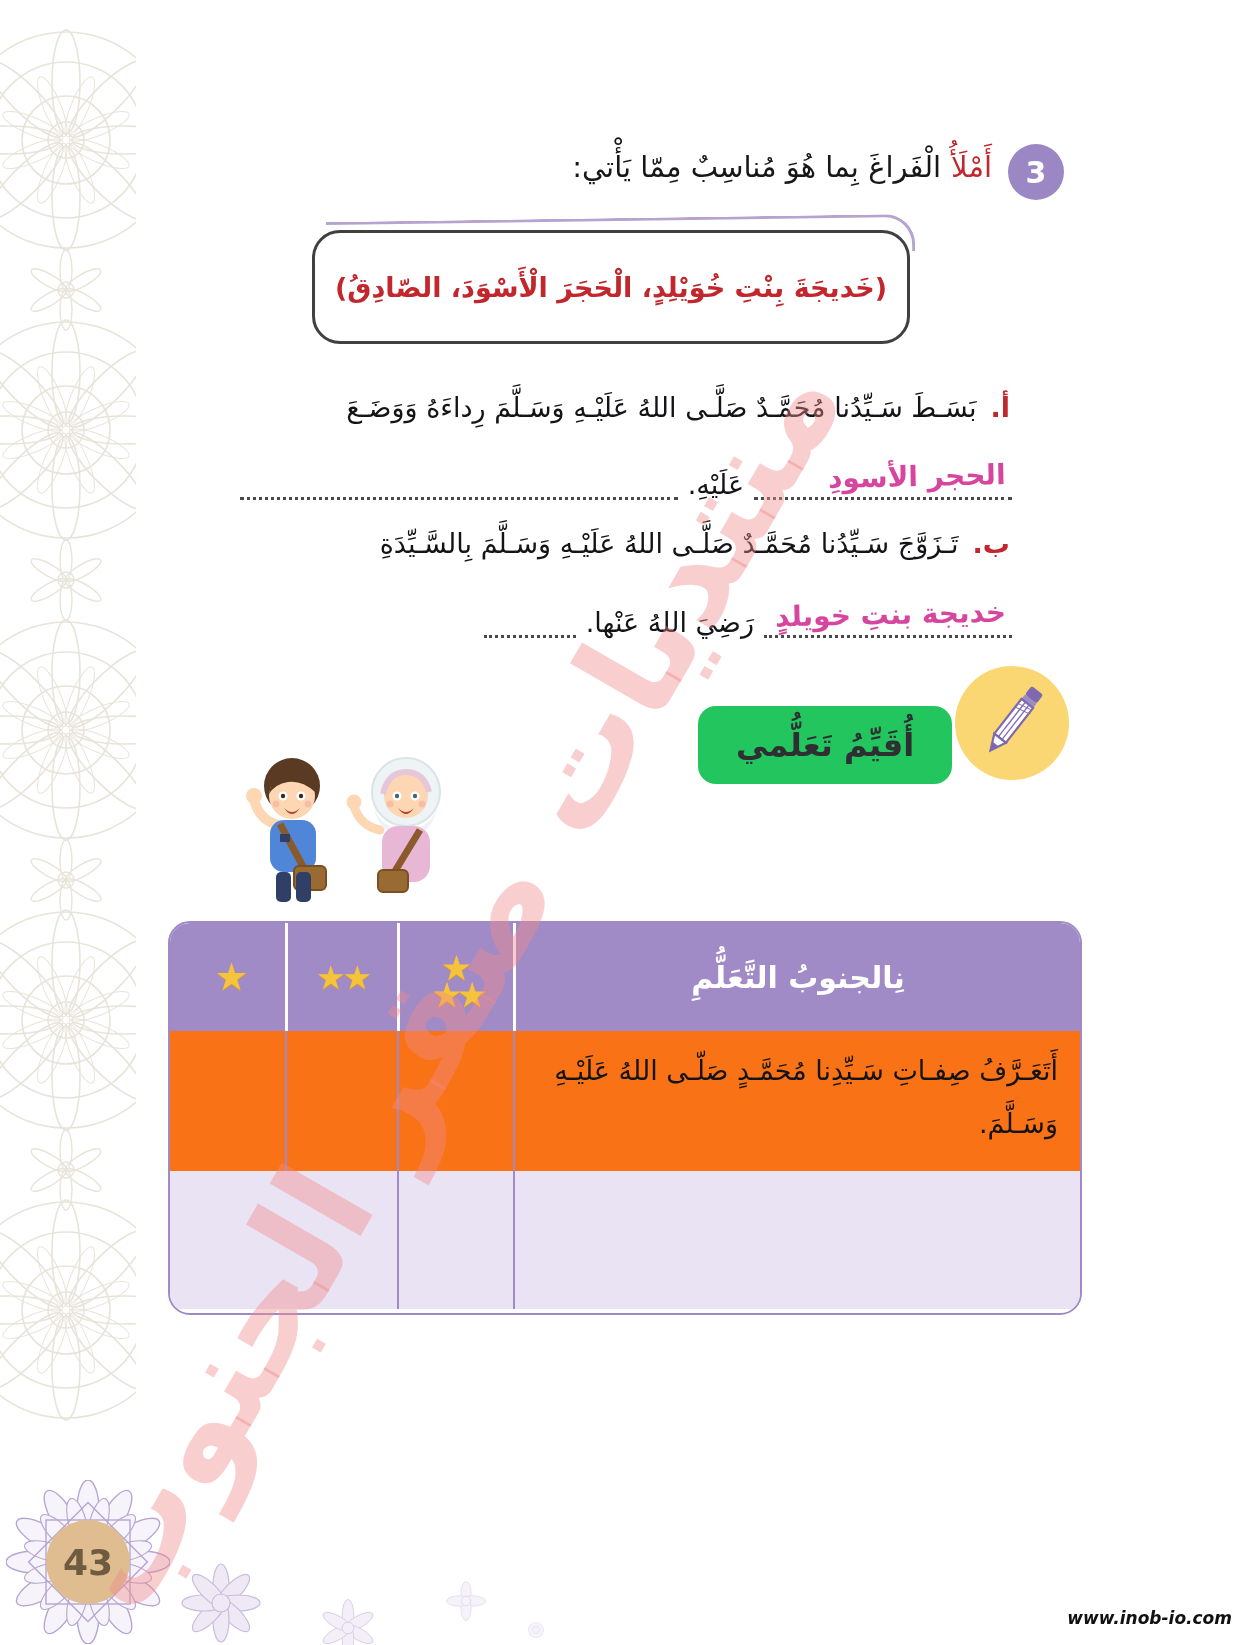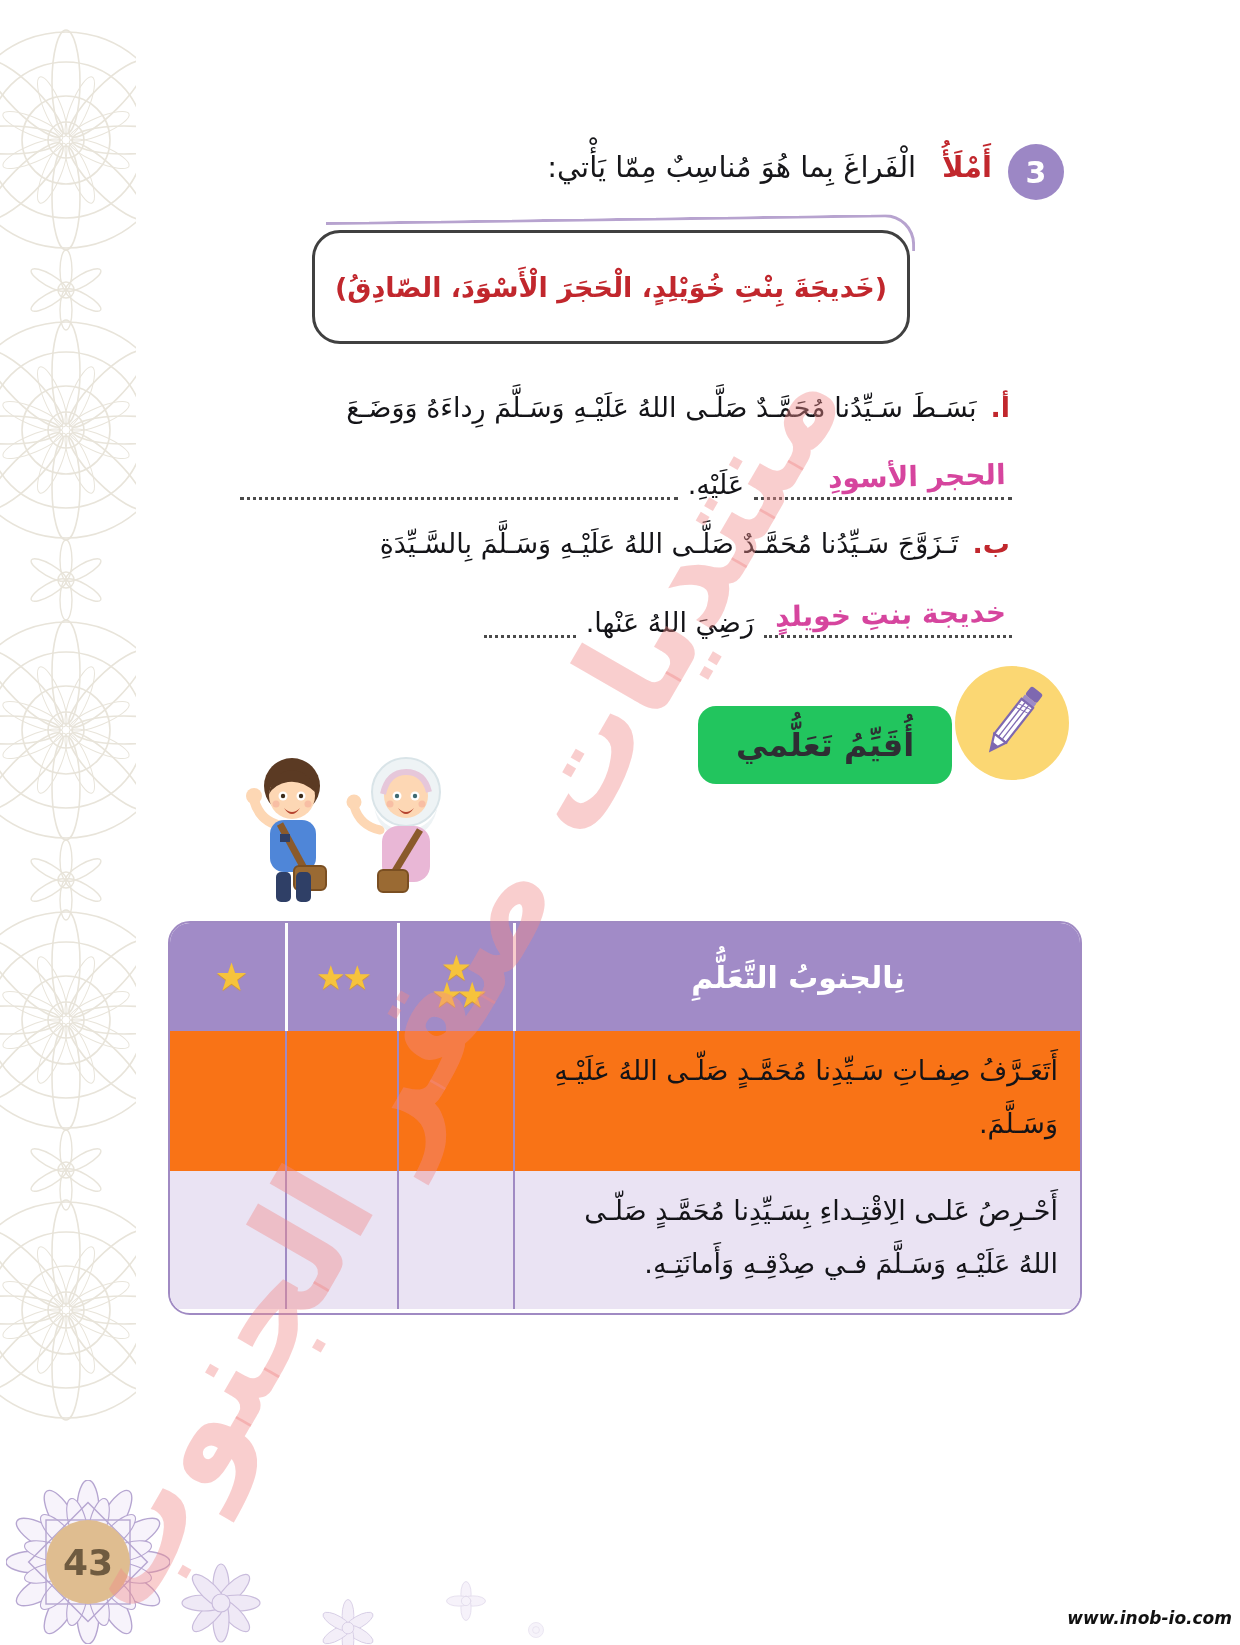--- a/index.html
+++ b/index.html
@@ -7,21 +7,21 @@
   #page{position:relative;width:1240px;height:1645px;background:#fff;overflow:hidden;direction:rtl;}
 
   
   .strip{position:absolute;left:0;top:0;width:136px;height:1452px;z-index:0;}
 
   
   .q-circle{position:absolute;left:1008px;top:144px;width:56px;height:56px;border-radius:50%;
     background:#9c87c5;color:#fff;font-size:30px;font-weight:bold;display:flex;align-items:center;justify-content:center;z-index:3;}
   .q-text{position:absolute;top:150px;right:248px;direction:rtl;font-size:29px;color:#17171a;
     white-space:nowrap;z-index:3;font-weight:500;}
-  .q-text .kw{color:#c1272d;font-weight:bold;margin-left:26px;}
+  .q-text .kw{color:#c1272d;font-weight:normal;margin-left:10px;}
 
   
   .bank{position:absolute;left:312px;top:230px;width:592px;height:108px;border:3px solid #404040;
     border-radius:28px;display:flex;align-items:center;justify-content:center;background:#fff;z-index:3;}
   .bank-echo{position:absolute;left:326px;top:218px;width:586px;height:34px;border-top:3px solid #b7a3cf;
     border-right:3px solid #b7a3cf;border-top-right-radius:30px;transform:rotate(-.8deg);z-index:2;}
   .bank-text{color:#c1272d;font-size:27px;font-weight:bold;white-space:nowrap;}
 
   
   .item-line{position:absolute;right:230px;width:782px;direction:rtl;font-size:27px;color:#141418;
@@ -238,21 +238,20 @@
         <span class="star star-1">★</span>
       </div>
     </div>
     <div class="r-row r1">
       <div class="cell txt">أَتَعَـرَّفُ صِفـاتِ سَـيِّدِنا مُحَمَّـدٍ صَلّـى اللهُ عَلَيْـهِ وَسَـلَّمَ.</div>
       <div class="cell"></div>
       <div class="cell"></div>
       <div class="cell"></div>
     </div>
     <div class="r-row r2">
-      <div class="cell txt">أَحْـرِصُ عَلـى الِاقْتِـداءِ بِسَـيِّدِنا مُحَمَّـدٍ صَلّـى اللهُ عَلَيْـهِ وَسَـلَّمَ فـي صِدْقِـهِ وَأَمانَتِـهِ.</div>
       <div class="cell"></div>
       <div class="cell"></div>
       <div class="cell"></div>
     </div>
   </div>
 
   <svg class="orn" style="left:6px;top:1480px;" width="164" height="164" viewBox="0 0 164 164">
     <g stroke="#b6a6d1" fill="#f7f3fb" stroke-width="1.4">
       <g transform="translate(82 82)">
         <g id="mpet">

